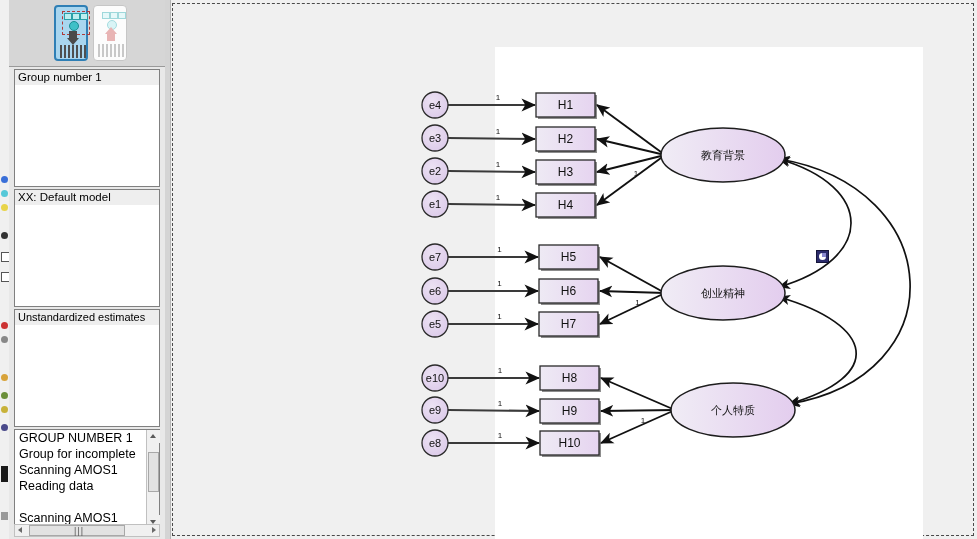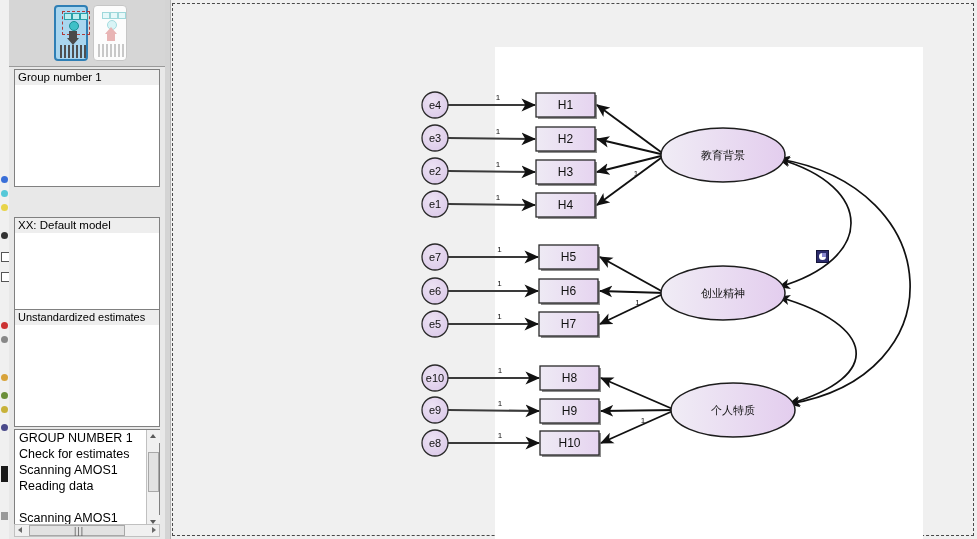--- a/index.html
+++ b/index.html
@@ -49,21 +49,21 @@
     border:1px solid #808080;box-sizing:border-box;
   }
   .panel-hdr{
     height:15px;line-height:15px;background:#eeeeee;padding-left:3px;
     font-size:11.5px;white-space:nowrap;overflow:hidden;
   }
   .panel-row{height:15px;line-height:15px;padding-left:3px;font-size:11px;white-space:nowrap;}
   .panel-row.sel{background:#eeeeee;}
 
   #panel-groups{top:69px;height:118px;}
-  #panel-models{top:189px;height:118px;margin-top:28px;}
+  #panel-models{top:189px;height:118px;}
   #panel-views{top:309px;height:118px;}
   #panel-log{top:429px;height:100px;}
 
   .logbody{position:relative;height:100%;}
   .logline{height:16px;line-height:16px;padding-left:4px;font-size:12.5px;white-space:nowrap;}
   .vscroll{
     position:absolute;right:0;top:0;width:13px;height:100%;
     background:#f0f0f0;border-left:1px solid #c0c0c0;box-sizing:border-box;
   }
   .vs-btn{position:absolute;left:0;width:13px;height:13px;background:#f0f0f0;}
@@ -183,21 +183,21 @@
       <div class="panel-hdr">XX: Default model</div>
     </div>
 
     <div class="panel" id="panel-views">
       <div class="panel-row sel">Unstandardized estimates</div>
     </div>
 
     <div class="panel" id="panel-log">
       <div class="logbody">
         <div class="logline">GROUP NUMBER 1</div>
-        <div class="logline">Check for estimates</div>
+        <div class="logline">Group for incomplete</div>
         <div class="logline">Scanning AMOS1</div>
         <div class="logline">Reading data</div>
         <div class="logline"></div>
         <div class="logline">Scanning AMOS1</div>
 
         <div class="vscroll">
           <div class="vs-btn up">
               <div class="vs-tri u"></div>
             </div>
           <div class="vs-thumb"></div>

